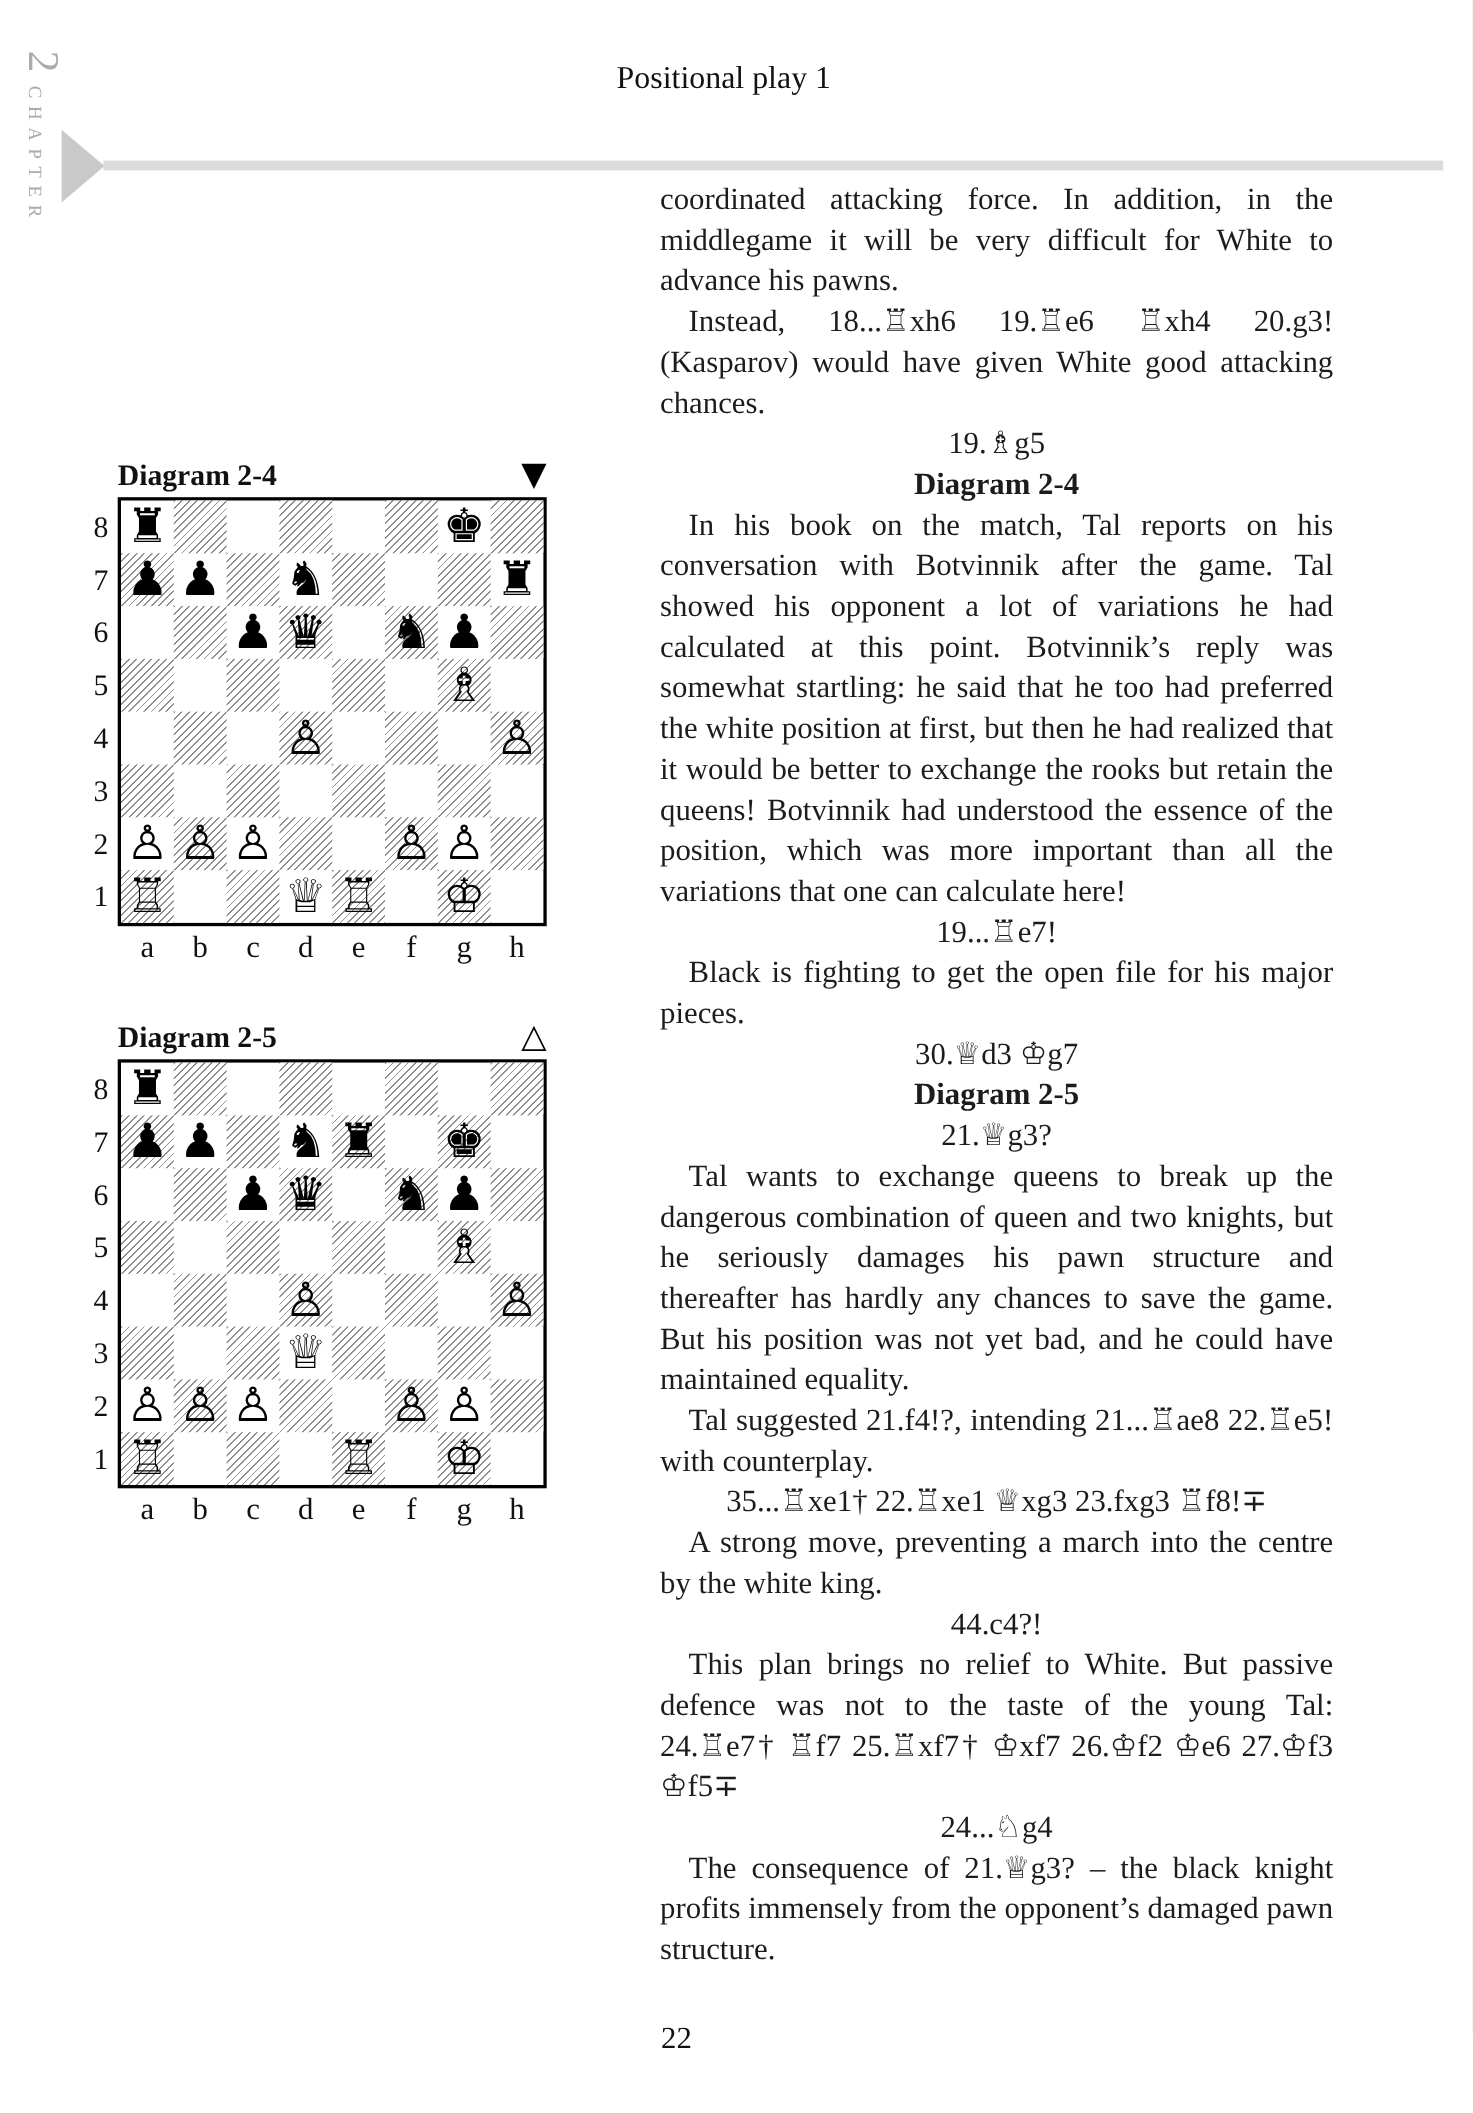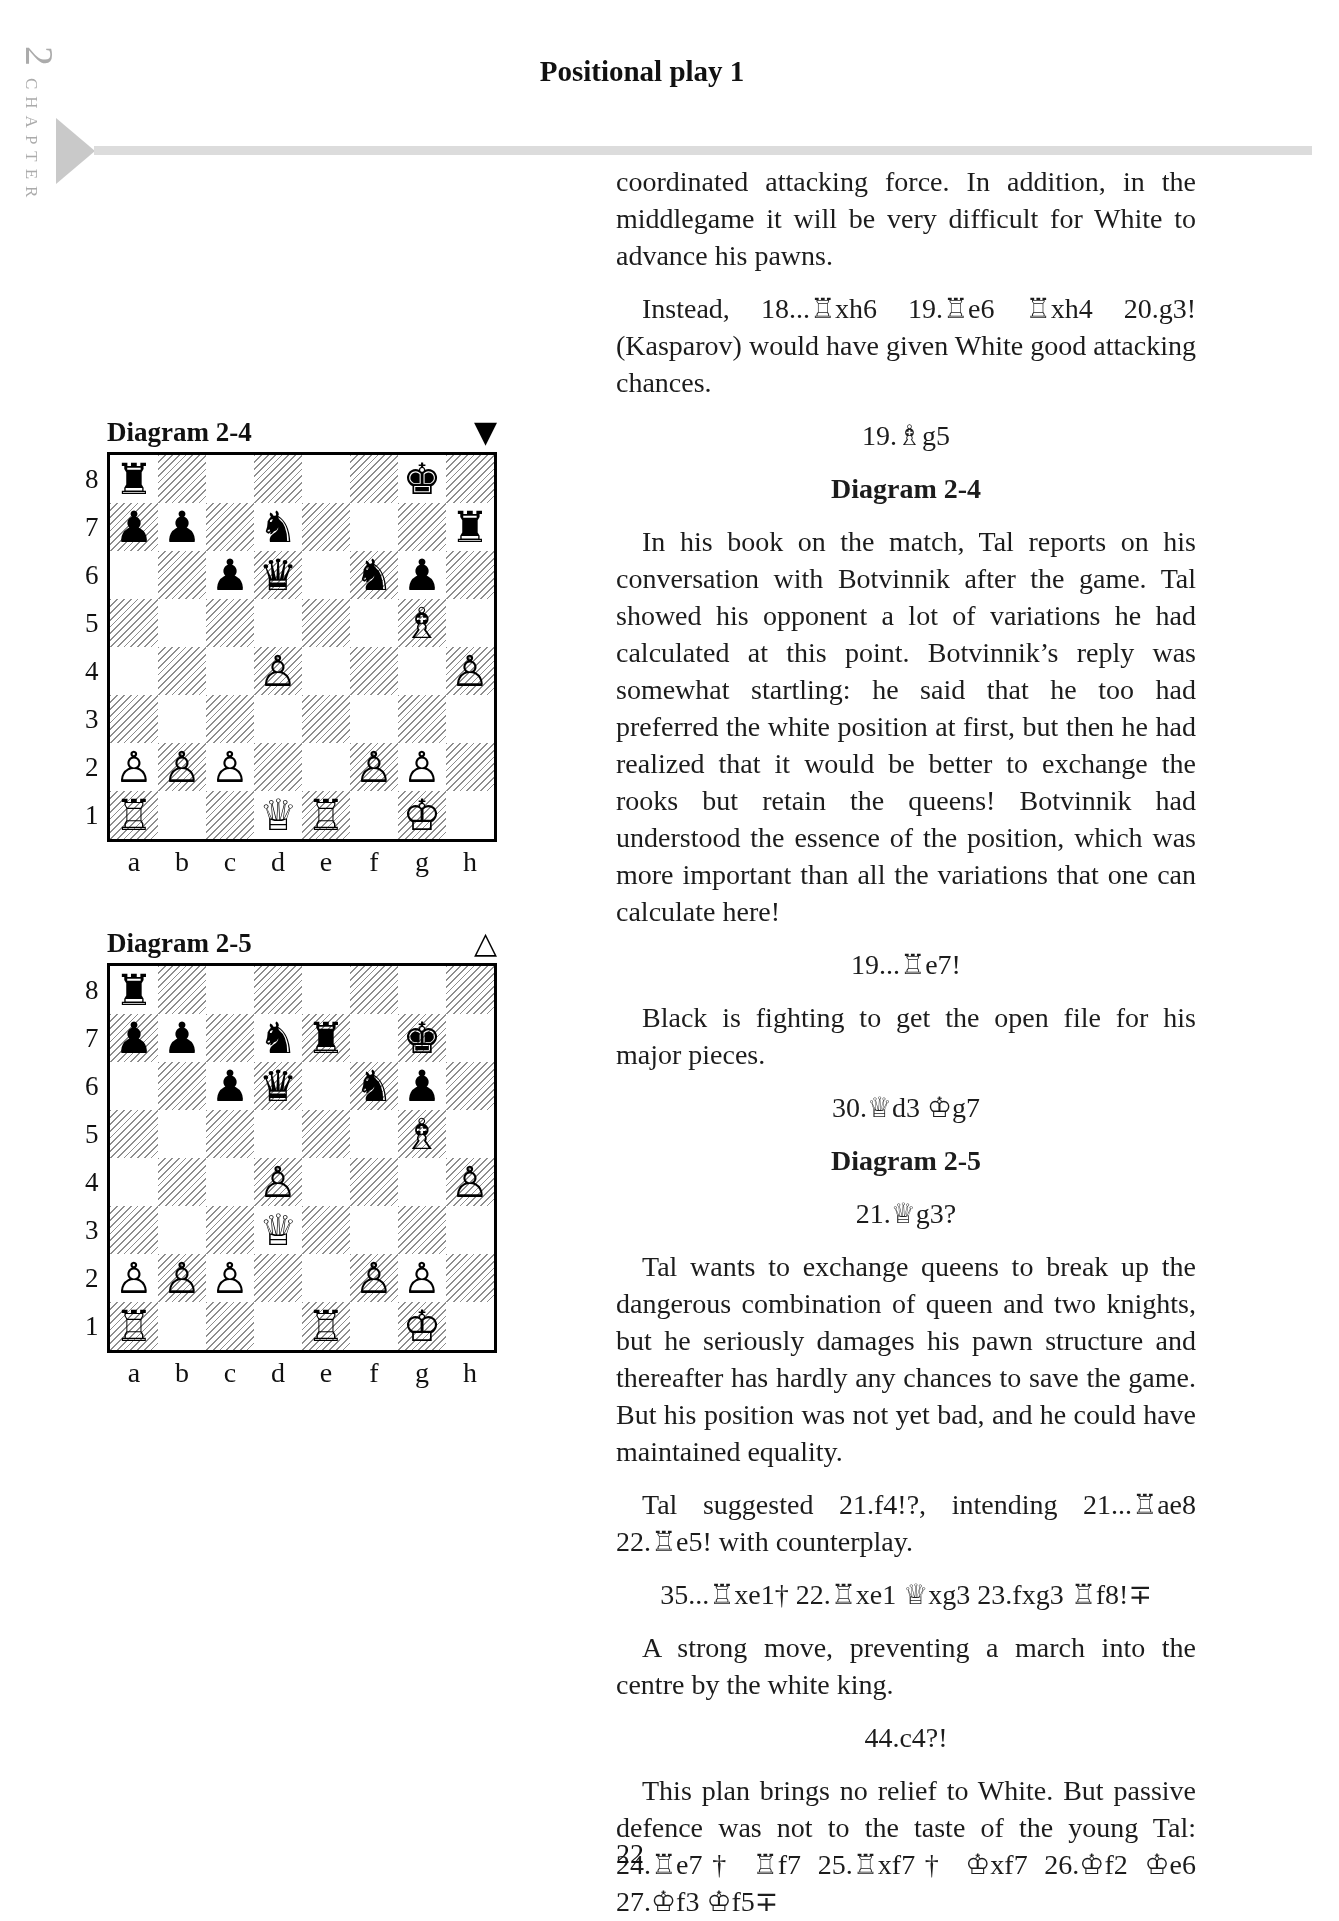--- a/index.html
+++ b/index.html
@@ -7,22 +7,22 @@
   .page { position:relative; width:1339px; height:1921px; background:#ffffff; overflow:hidden; margin:0 auto; }
 
   
   .chapter-tab { position:absolute; left:62px; top:46px; width:0; height:0; }
   .chapter-rot { position:absolute; left:0; top:0; transform:rotate(90deg); transform-origin:0 0;
                  white-space:nowrap; line-height:46px; color:#ababab; }
   .ch-num { font-size:40px; letter-spacing:0; }
   .ch-label { font-size:17px; letter-spacing:7px; margin-left:12px; font-variant:small-caps; text-transform:uppercase; }
 
   
-  .header-title { position:absolute; left:0; top:55px; width:1284px; text-align:center;
-                  font-size:29px; color:#111;font-weight:bold; }
+  .header-title { position:absolute; left:16px; top:55px; width:1284px; text-align:center;
+                  font-size:29px; color:#111; }
   .header-arrow { position:absolute; left:56px; top:118px; width:0; height:0;
                   border-top:33px solid transparent; border-bottom:33px solid transparent;
                   border-left:39px solid #c9c9c9; }
   .header-rule { position:absolute; left:94px; top:146px; width:1218px; height:9px; background:#dcdcdc; }
 
   
   .diagram-block { position:absolute; left:85px; width:412px; }
   .diagram-block-1 { top:412px; }
   .diagram-block-2 { top:923px; }
   .diagram-header { display:flex; justify-content:space-between; align-items:center;
@@ -36,27 +36,27 @@
            grid-template-columns:repeat(8,48px); grid-template-rows:repeat(8,48px); background:#fff; }
   .square { width:48px; height:48px; display:flex; align-items:center; justify-content:center; }
   .square.dark { background:repeating-linear-gradient(135deg,#8e8e8e 0px,#8e8e8e 1.2px,#ffffff 1.2px,#ffffff 4.8px); }
   .piece { font-family:"DejaVu Sans", sans-serif; font-size:43px; line-height:48px; color:#000; }
   .file-labels { display:flex; margin-left:25px; margin-top:4px; width:384px; }
   .file-label { width:48px; text-align:center; font-size:28px; color:#111; }
 
   
   .text-col { position:absolute; left:600px; top:150px; width:612px; font-size:28px;
               line-height:37px; color:#1c1c1c; text-align:justify; }
-  .text-col p { margin:16px; font-family:"Liberation Serif","DejaVu Sans",serif; }
+  .text-col p { margin:0; font-family:"Liberation Serif","DejaVu Sans",serif; }
   .text-col p:first-child { margin-top:13px; }
   .blk.body.indent { text-indent:26px; }
   .blk.move { font-weight:400; text-align:center; }
   .blk.diagram-heading { font-weight:700; text-align:center; }
 
-  .page-number { position:absolute; left:580px; top:1838px; width:100px; text-align:center;
+  .page-number { position:absolute; left:565px; top:1838px; width:100px; text-align:center;
                  font-size:28px; color:#111; }
 </style>
 </head>
 <body>
 
 <div class="page">
 
   <div class="chapter-tab">
     <div class="chapter-rot">
       <span class="ch-num">2</span><span class="ch-label">chapter</span>

